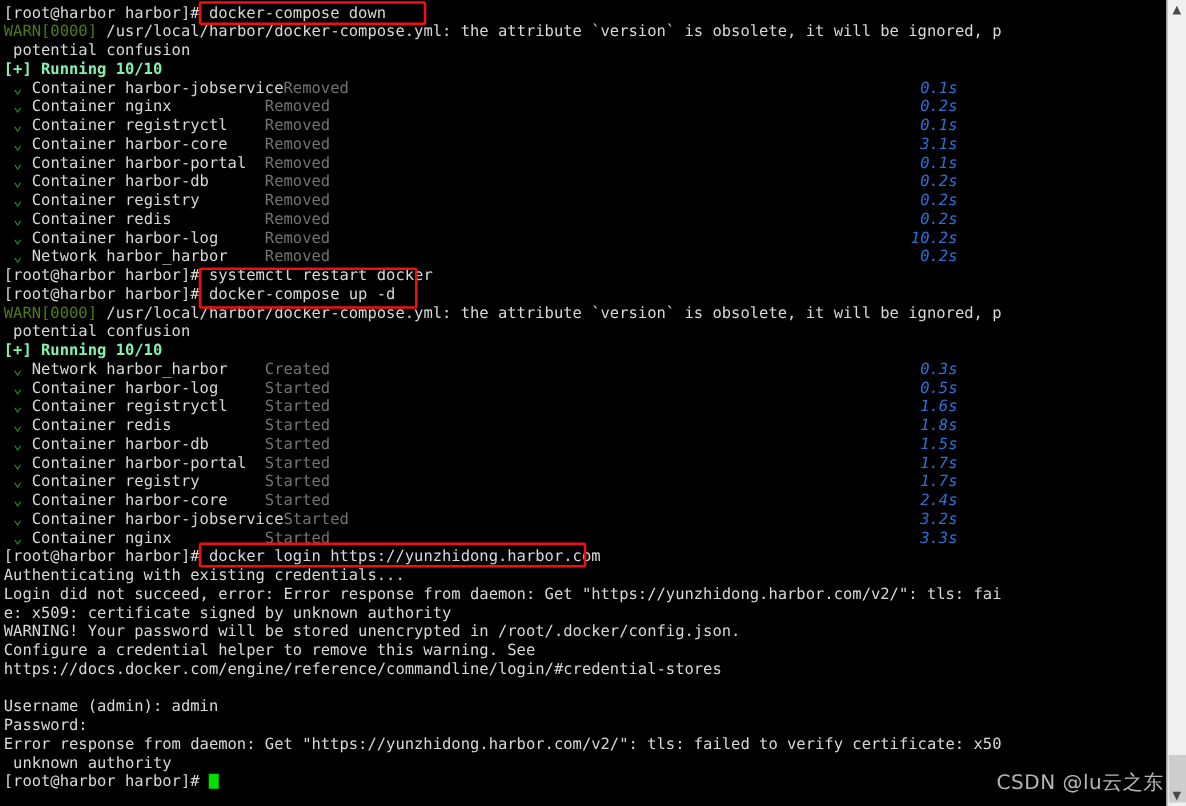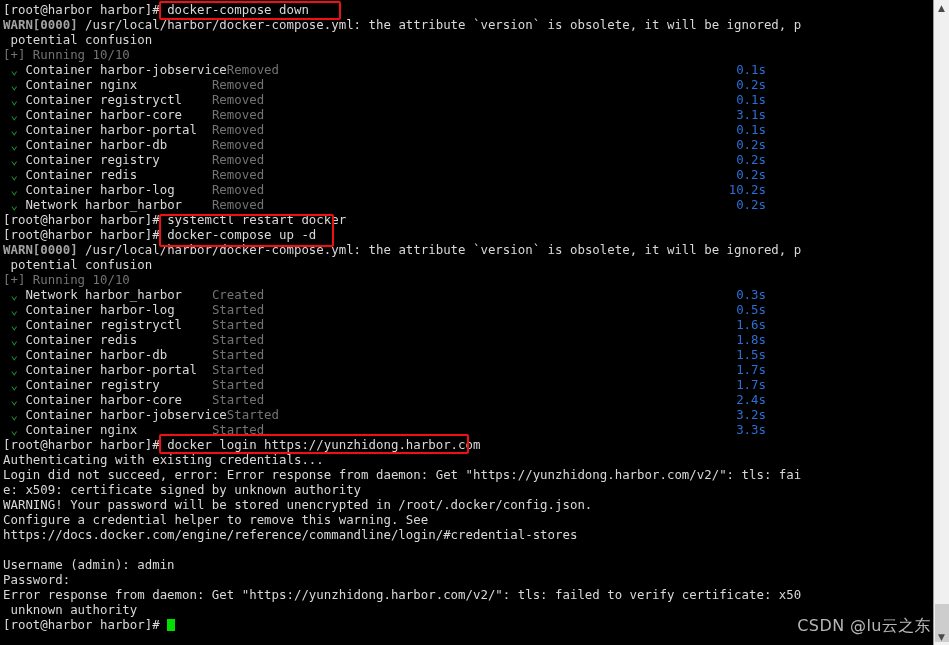--- a/index.html
+++ b/index.html
@@ -36,31 +36,32 @@
     white-space: pre;
     overflow: hidden;
   }
   .line {
     height: 15px;
     white-space: pre;
     position: relative;
   }
   .w   { color: #d8d8d8; }
   .grn-dim { color: #737373; }
-  .blu { color: #737373; }
-  .yel { color: #a3a3a3; font-weight: bold; }
+  .blu { color: #86efac; font-weight: bold; }
+  .yel { color: #4d7c0f; }
   .chev { color: #1f9b2f; }
 
   
   .timing {
     position: absolute;
     right: 35px;
     top: 0;
     color: #2b6fd4;
     white-space: pre;
+    font-style: italic;
   }
 
   
   .redbox {
     position: absolute;
     border: 2px solid #f01010;
     border-radius: 2px;
     pointer-events: none;
     box-sizing: border-box;
   }

